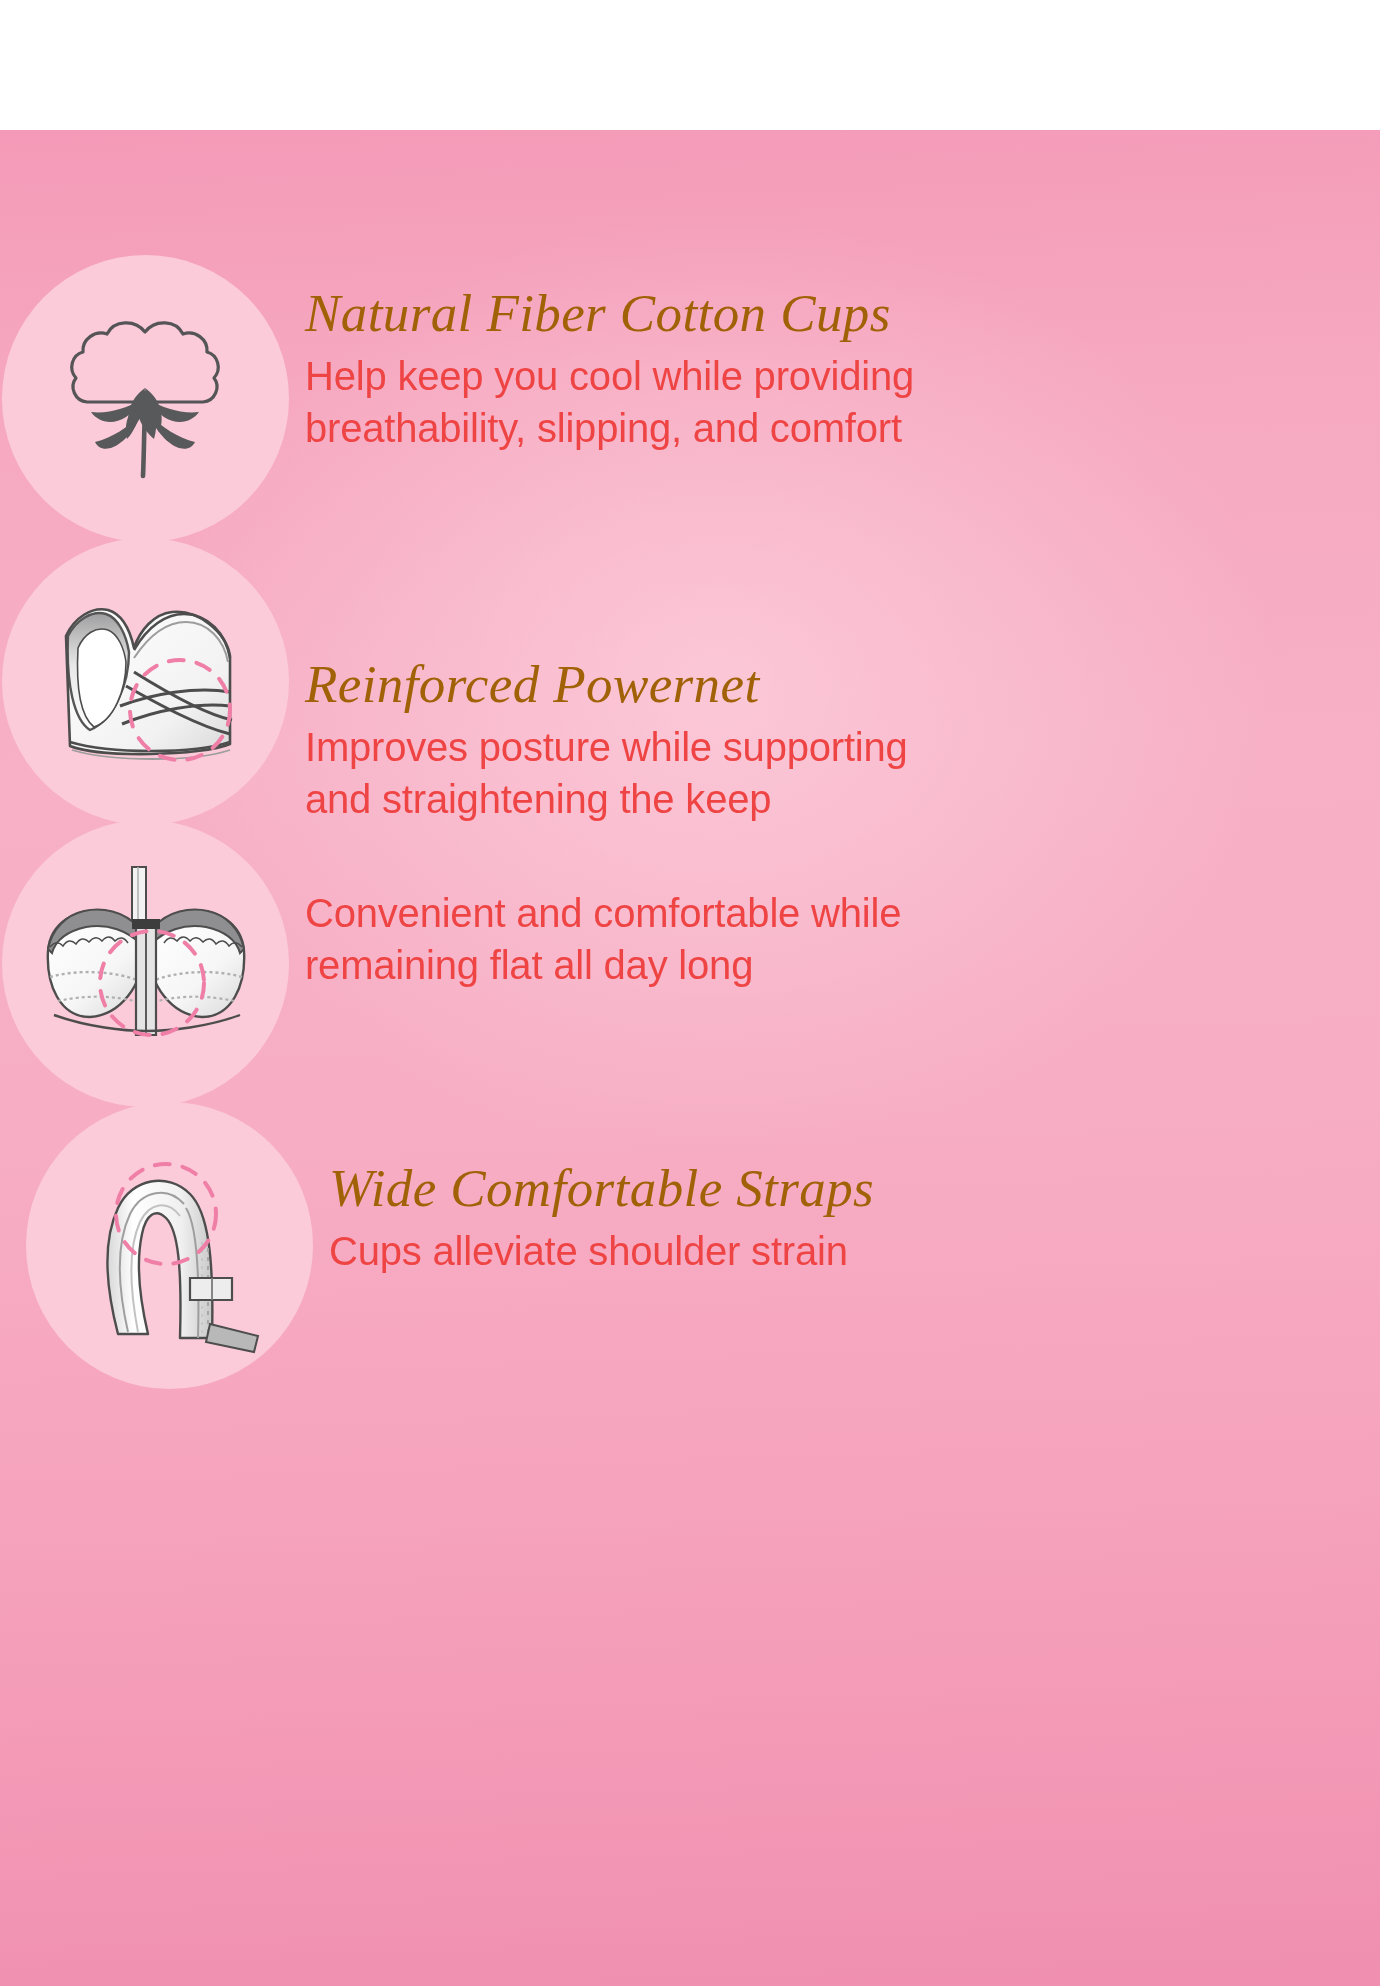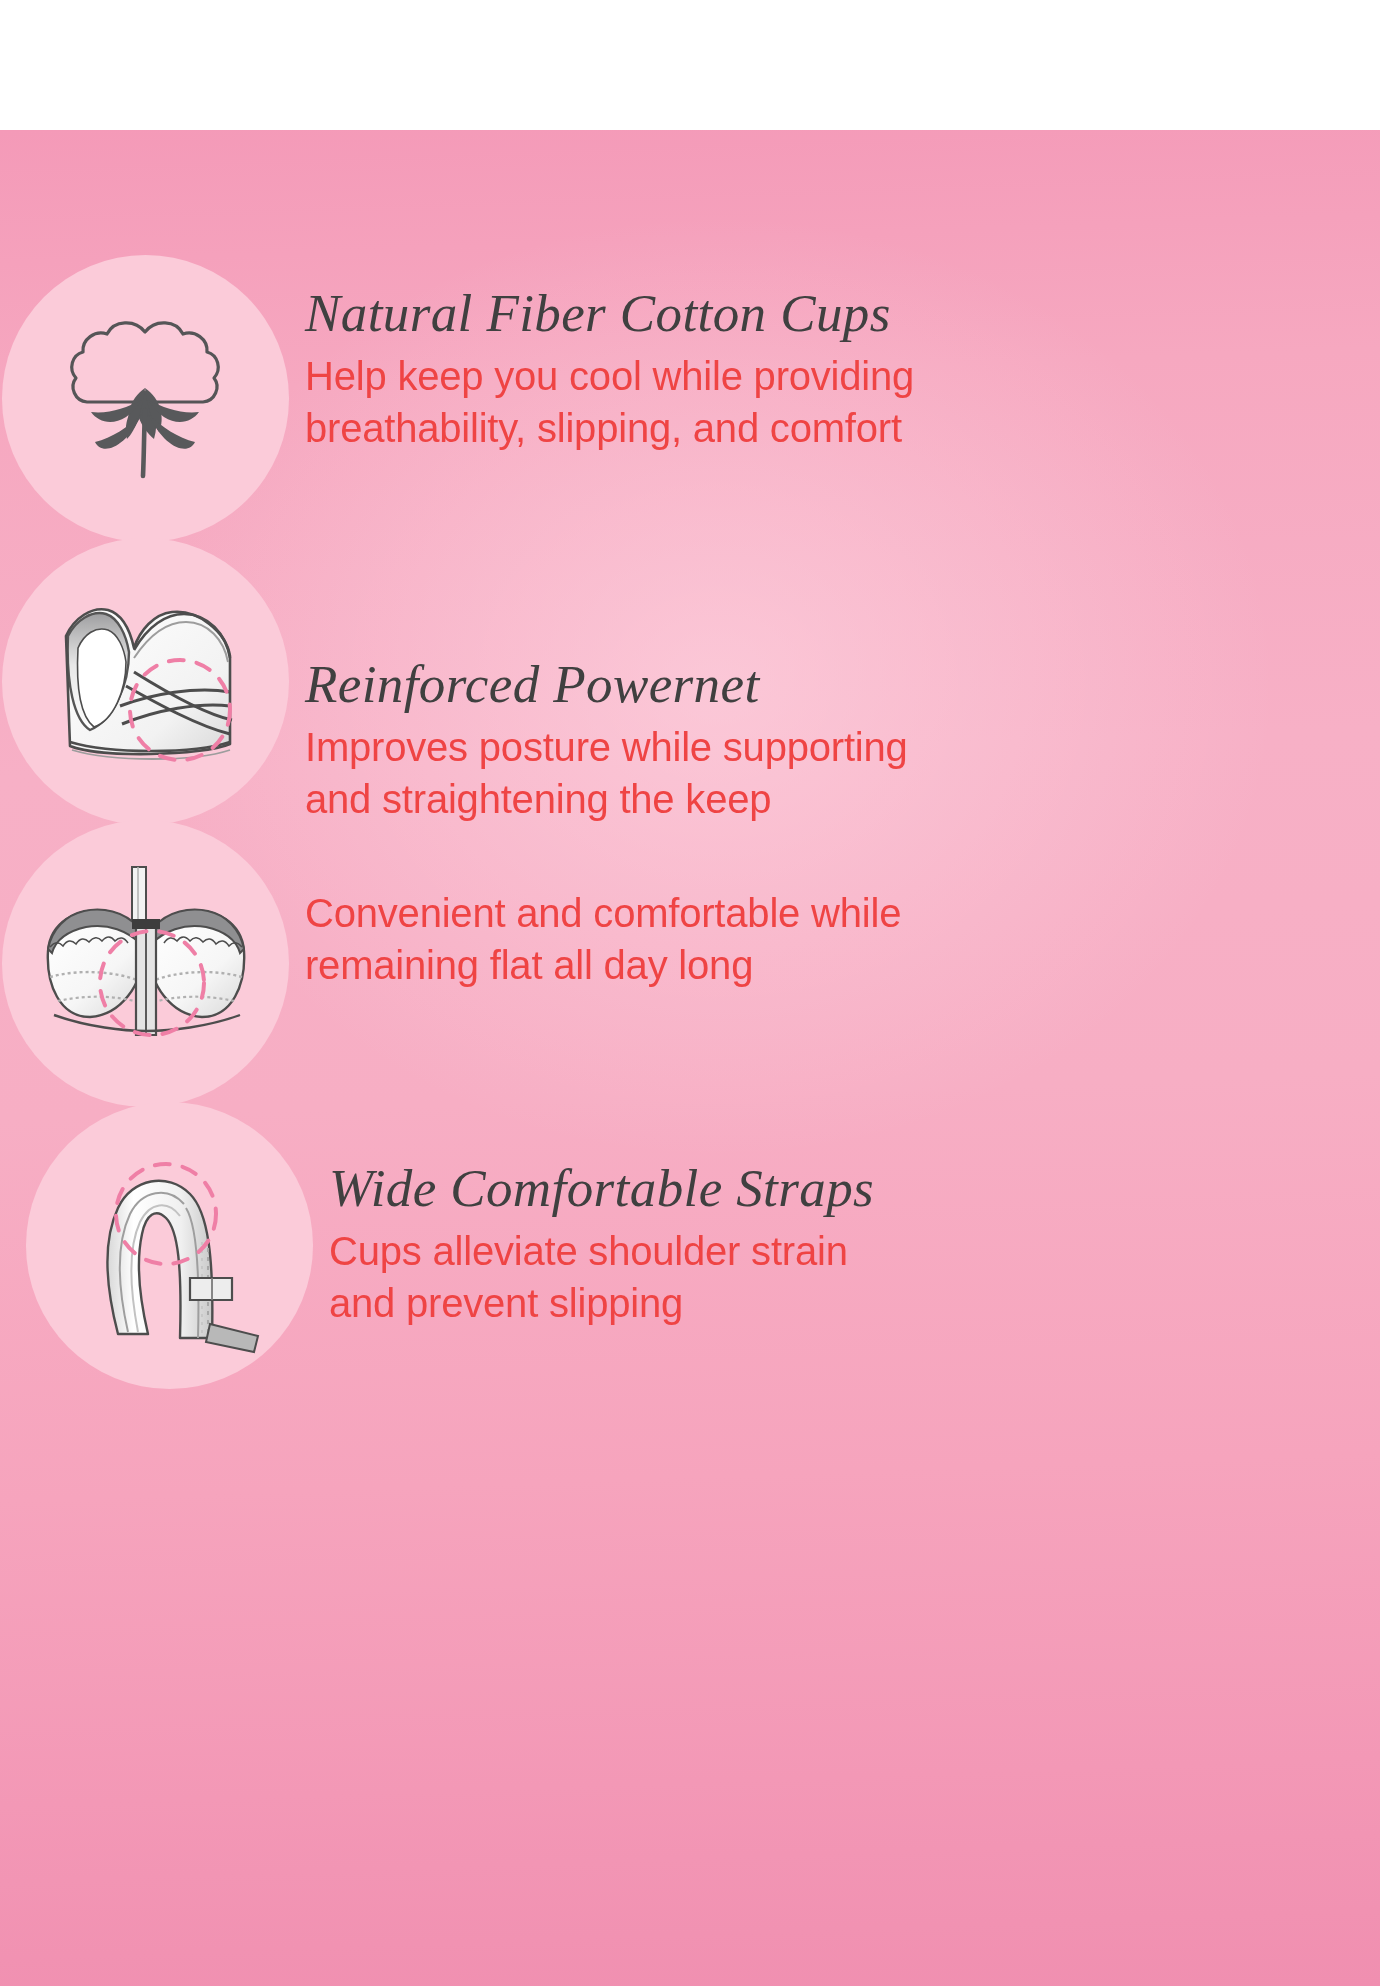--- a/index.html
+++ b/index.html
@@ -70,21 +70,21 @@
   .text-col {
     flex:1 1 auto;
     padding-left:15px;
     padding-right:40px;
   }
 
   .feature-title {
     font-family:"Liberation Serif", serif;
     font-style:italic;
     font-weight:400;
-    color:#404040;
+    color:#a16207;
     font-size:53px;
     line-height:1.06;
     letter-spacing:0.4px;
     white-space:nowrap;
   }
 
   .feature-desc {
     font-family:"Liberation Sans", sans-serif;
     font-weight:300;
     color:#ef4444;
@@ -298,19 +298,18 @@
             <path d="M148 186 L196 198 L192 214 L144 204 Z" fill="#b8b8b8" stroke="#4d4d4d" stroke-width="2"></path>
 
             <circle cx="104" cy="76" r="50" fill="none" stroke="#ef7fa6" stroke-width="4" stroke-dasharray="15 13" stroke-linecap="round"></circle>
           </svg>
         </div>
       </div>
       <div class="text-col">
         <div class="feature-title">Wide Comfortable Straps</div>
         <div class="feature-desc">
           <span class="ln">Cups alleviate shoulder strain</span>
-          <span class="ln">and prevent slipping</span>
         </div>
       </div>
     </div>
 
   </div>
 </div>
 
 </body></html>

